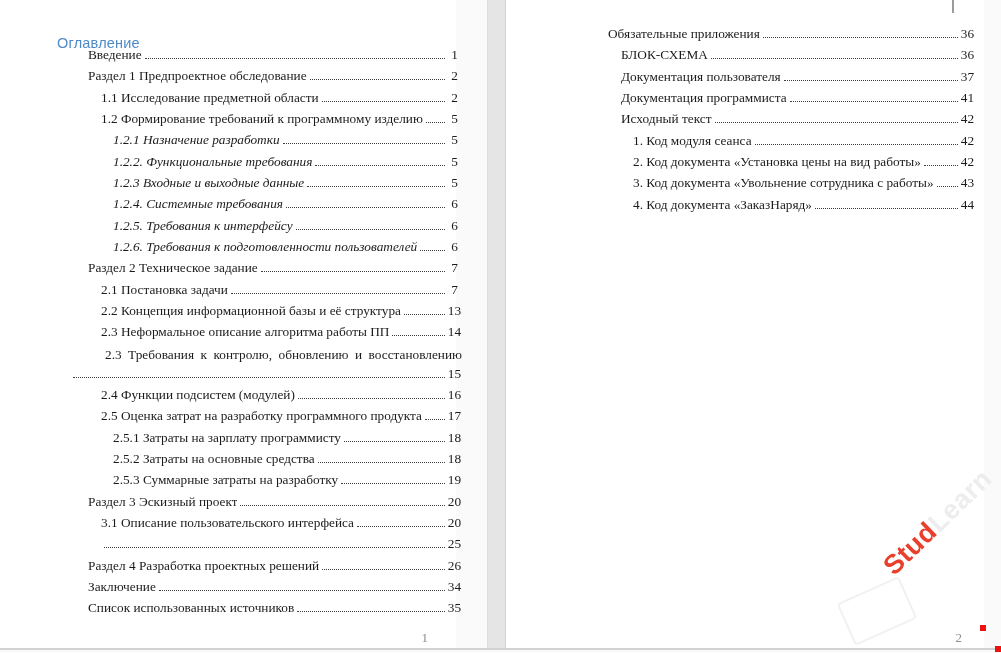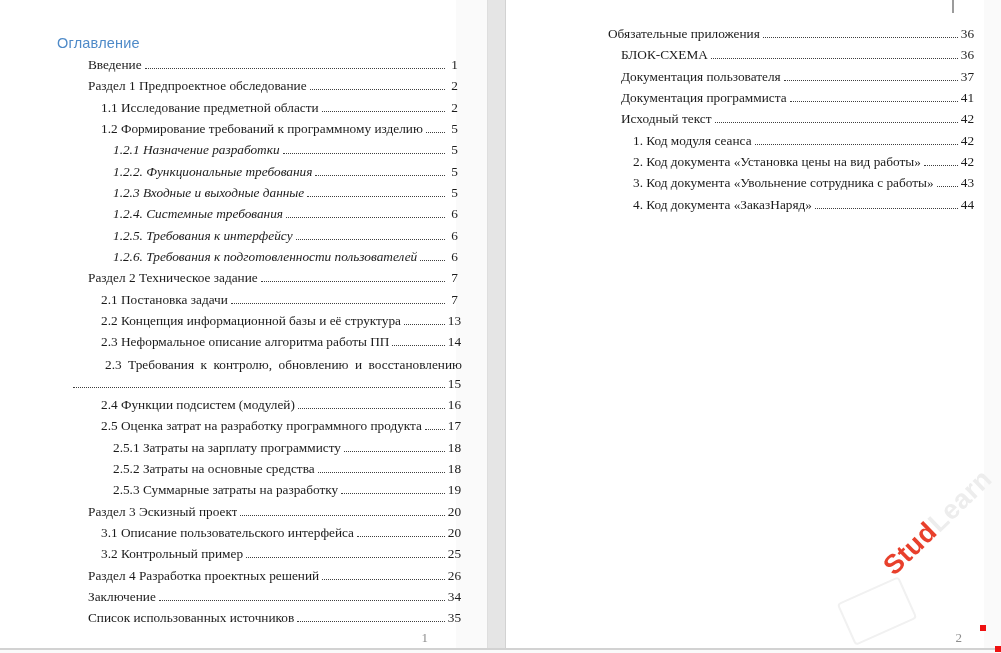--- a/index.html
+++ b/index.html
@@ -24,21 +24,21 @@
   .page-bottom-edge {
     position: absolute; left: 0; top: 648px; width: 1001px; height: 2px;
     background: #d2d2d2;
   }
   .toc-heading {
     position: absolute; left: 57px; top: 35px;
     font-family: "Liberation Sans", "DejaVu Sans", sans-serif;
     font-size: 14.5px; color: #4e8ac8; letter-spacing: .2px;
   }
   .toc-col { position: absolute; }
-  .toc-col-left  { left: 88px;  top: 44px; width: 374px; margin-top: 10px; }
+  .toc-col-left  { left: 88px;  top: 44px; width: 374px; }
   .toc-col-right { left: 102px; top: 23px; width: 367px; }
   .row {
     display: flex; align-items: baseline;
     height: 21.35px; line-height: 21.35px; white-space: nowrap;
   }
   .lvl2 { padding-left: 13px; }
   .lvl3 { padding-left: 25px; }
   .it .lbl { font-style: italic; }
   .lbl { flex: 0 1 auto; overflow: hidden; }
   .dots {
@@ -196,21 +196,20 @@
       <span class="lbl">Раздел 3 Эскизный проект</span>
       <span class="dots"></span>
       <span class="pg">20</span>
     </div>
     <div class="row lvl2">
       <span class="lbl">3.1 Описание пользовательского интерфейса</span>
       <span class="dots"></span>
       <span class="pg">20</span>
     </div>
     <div class="row lvl2">
-      <span class="lbl">3.2 Контрольный пример</span>
       <span class="dots"></span>
       <span class="pg">25</span>
     </div>
     <div class="row lvl1">
       <span class="lbl">Раздел 4 Разработка проектных решений</span>
       <span class="dots"></span>
       <span class="pg">26</span>
     </div>
     <div class="row lvl1">
       <span class="lbl">Заключение</span>

